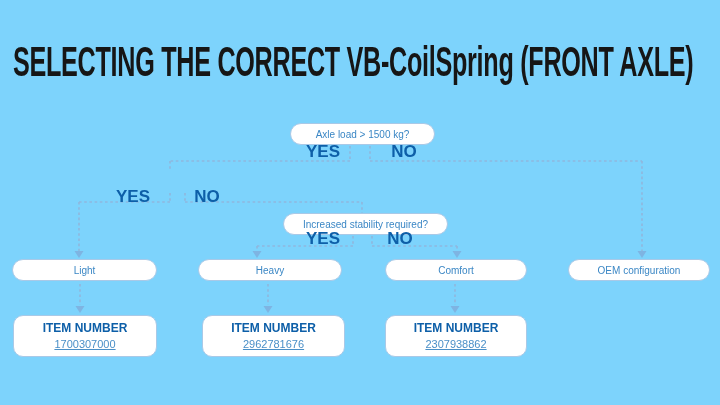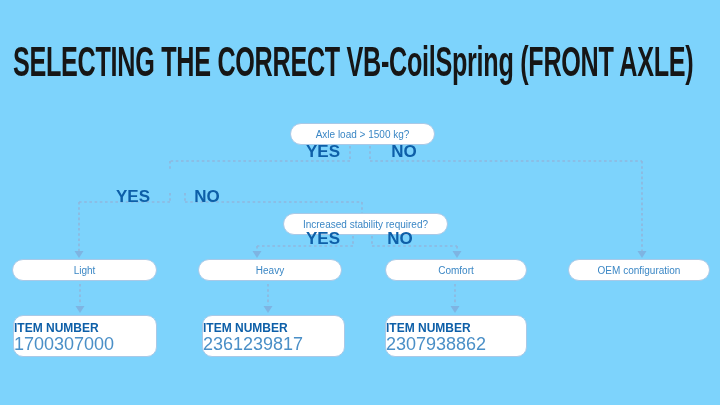--- a/index.html
+++ b/index.html
@@ -19,24 +19,24 @@
     display:flex;align-items:center;justify-content:center;box-sizing:border-box;
     color:#3b87c5;font-size:10px;background:#fff;white-space:nowrap;
   }
   .branch{
     position:absolute;width:36px;text-align:center;
     color:#0d5fa8;font-size:17px;font-weight:bold;line-height:12px;
   }
   .itembox{
     position:absolute;height:42px;border:1.5px solid #a9c9e7;border-radius:10px;
     box-sizing:border-box;background:#fff;
-    display:flex;flex-direction:column;align-items:flex-start;justify-content:center;gap:3px;
+    display:flex;flex-direction:column;align-items:center;justify-content:center;gap:3px;
   }
   .item-label{color:#0d5fa8;font-size:12px;font-weight:bold;line-height:12px;}
-  .item-number{color:#4a8fc7;font-size:18px;line-height:14px;}
+  .item-number{color:#4a8fc7;font-size:11px;line-height:14px;text-decoration:underline;}
   .dash{fill:none;stroke:#8fb8de;stroke-width:1.7;stroke-dasharray:2.6 2.6;}
   .arrowhead{fill:#7eb4e2;stroke:none;}
 </style>
 </head>
 <body>
 
 <div class="page">
 
   <div class="page-title">SELECTING THE CORRECT VB-CoilSpring (FRONT AXLE)</div>
 
@@ -116,20 +116,20 @@
   <div class="pill" style="left:385px;top:259px;width:142px;">
     <span>Comfort</span>
   </div>
 
   <div class="itembox" style="left:13px;top:315px;width:144px;">
     <div class="item-label">ITEM NUMBER</div>
     <div class="item-number">1700307000</div>
   </div>
   <div class="itembox" style="left:202px;top:315px;width:143px;">
     <div class="item-label">ITEM NUMBER</div>
-    <div class="item-number">2361239817</div>
+    <div class="item-number">2962781676</div>
   </div>
   <div class="itembox" style="left:385px;top:315px;width:142px;">
     <div class="item-label">ITEM NUMBER</div>
     <div class="item-number">2307938862</div>
   </div>
 
 </div>
 
 </body></html>

